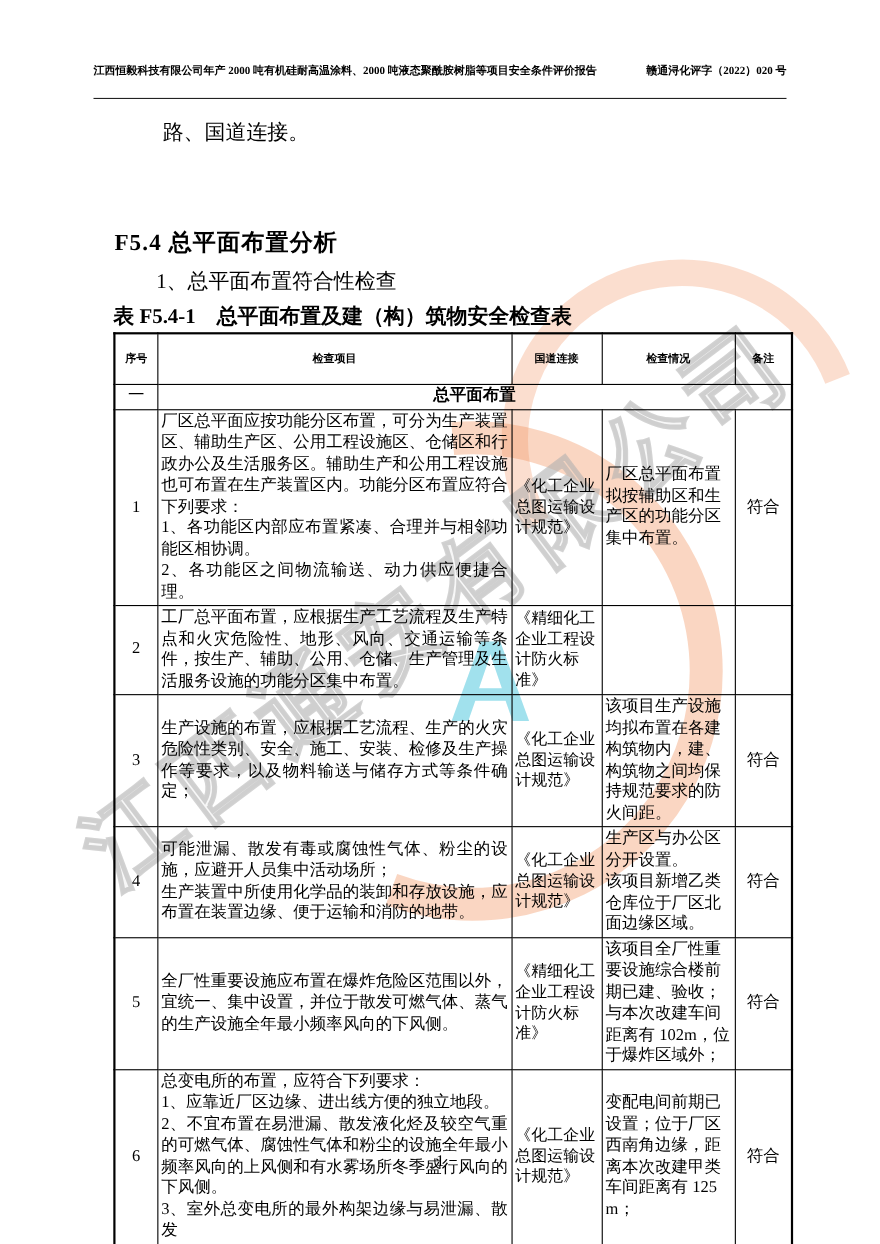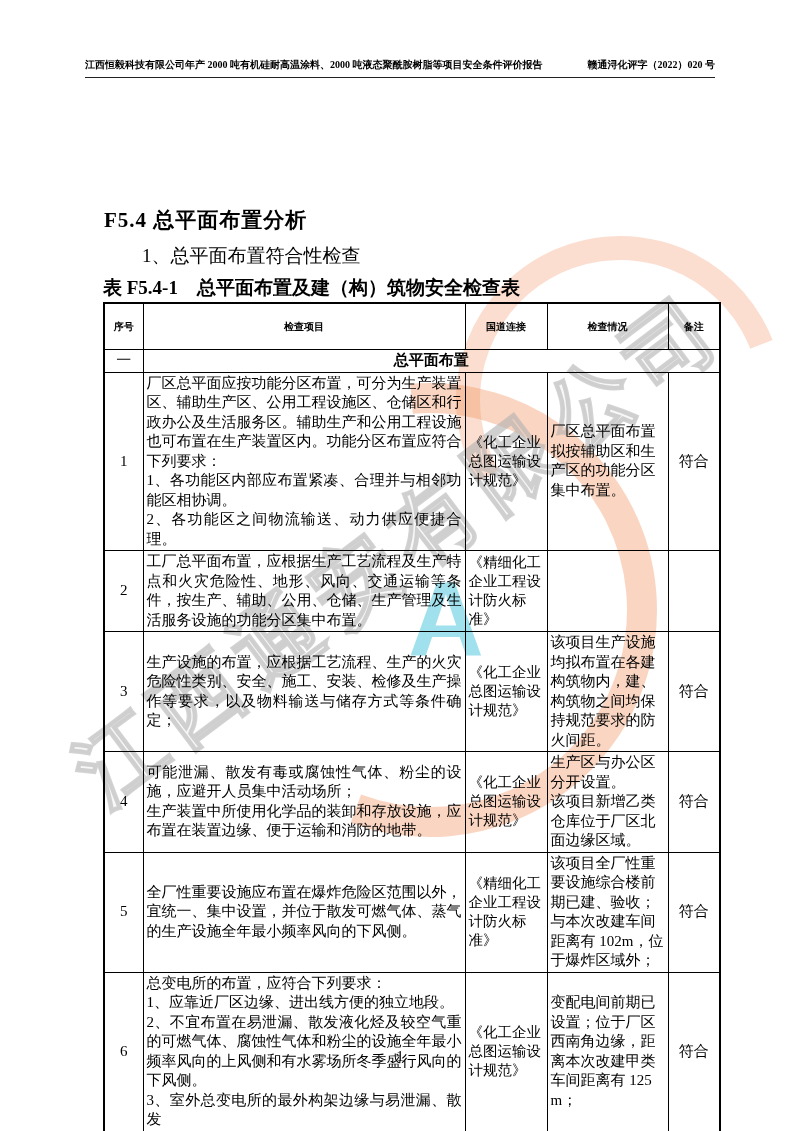--- a/index.html
+++ b/index.html
@@ -38,21 +38,21 @@
     font-size:105px;font-weight:bold;
     color:rgba(84,200,222,0.55);
   }
 
   
   .content{position:relative;z-index:1;}
   .doc-header{
     position:absolute;left:85px;top:58px;width:630px;
     font-size:10px;line-height:14px;
     border-bottom:1.5px solid #222;
-    padding-bottom:5px;
+    padding-bottom:17px;
     display:flex;justify-content:space-between;gap:12px;
     white-space:nowrap;font-weight:bold;
   }
   .doc-header .h-left{font-weight:bold;}
   .doc-header .h-right{font-weight:bold;}
 
   .body-text{position:absolute;left:110px;top:104px;width:604px;
     font-size:19px;line-height:34px;text-align:justify;}
   .body-text p{margin:0;text-indent:2em;}
 
@@ -106,20 +106,21 @@
   </div>
 
   <div class="content">
 
     <div class="doc-header">
       <span class="h-left">江西恒毅科技有限公司年产 2000 吨有机硅耐高温涂料、2000 吨液态聚酰胺树脂等项目安全条件评价报告</span>
       <span class="h-right">赣通浔化评字（2022）020 号</span>
     </div>
 
     <div class="body-text">
+      <p>路、国道连接。</p>
     </div>
 
     <div class="sec-heading">F5.4 总平面布置分析</div>
     <div class="sub-heading">1、总平面布置符合性检查</div>
     <div class="tbl-title">表 F5.4-1　总平面布置及建（构）筑物安全检查表</div>
 
     <table class="check">
       <colgroup>
         <col class="col-no">
           <col class="col-item">

